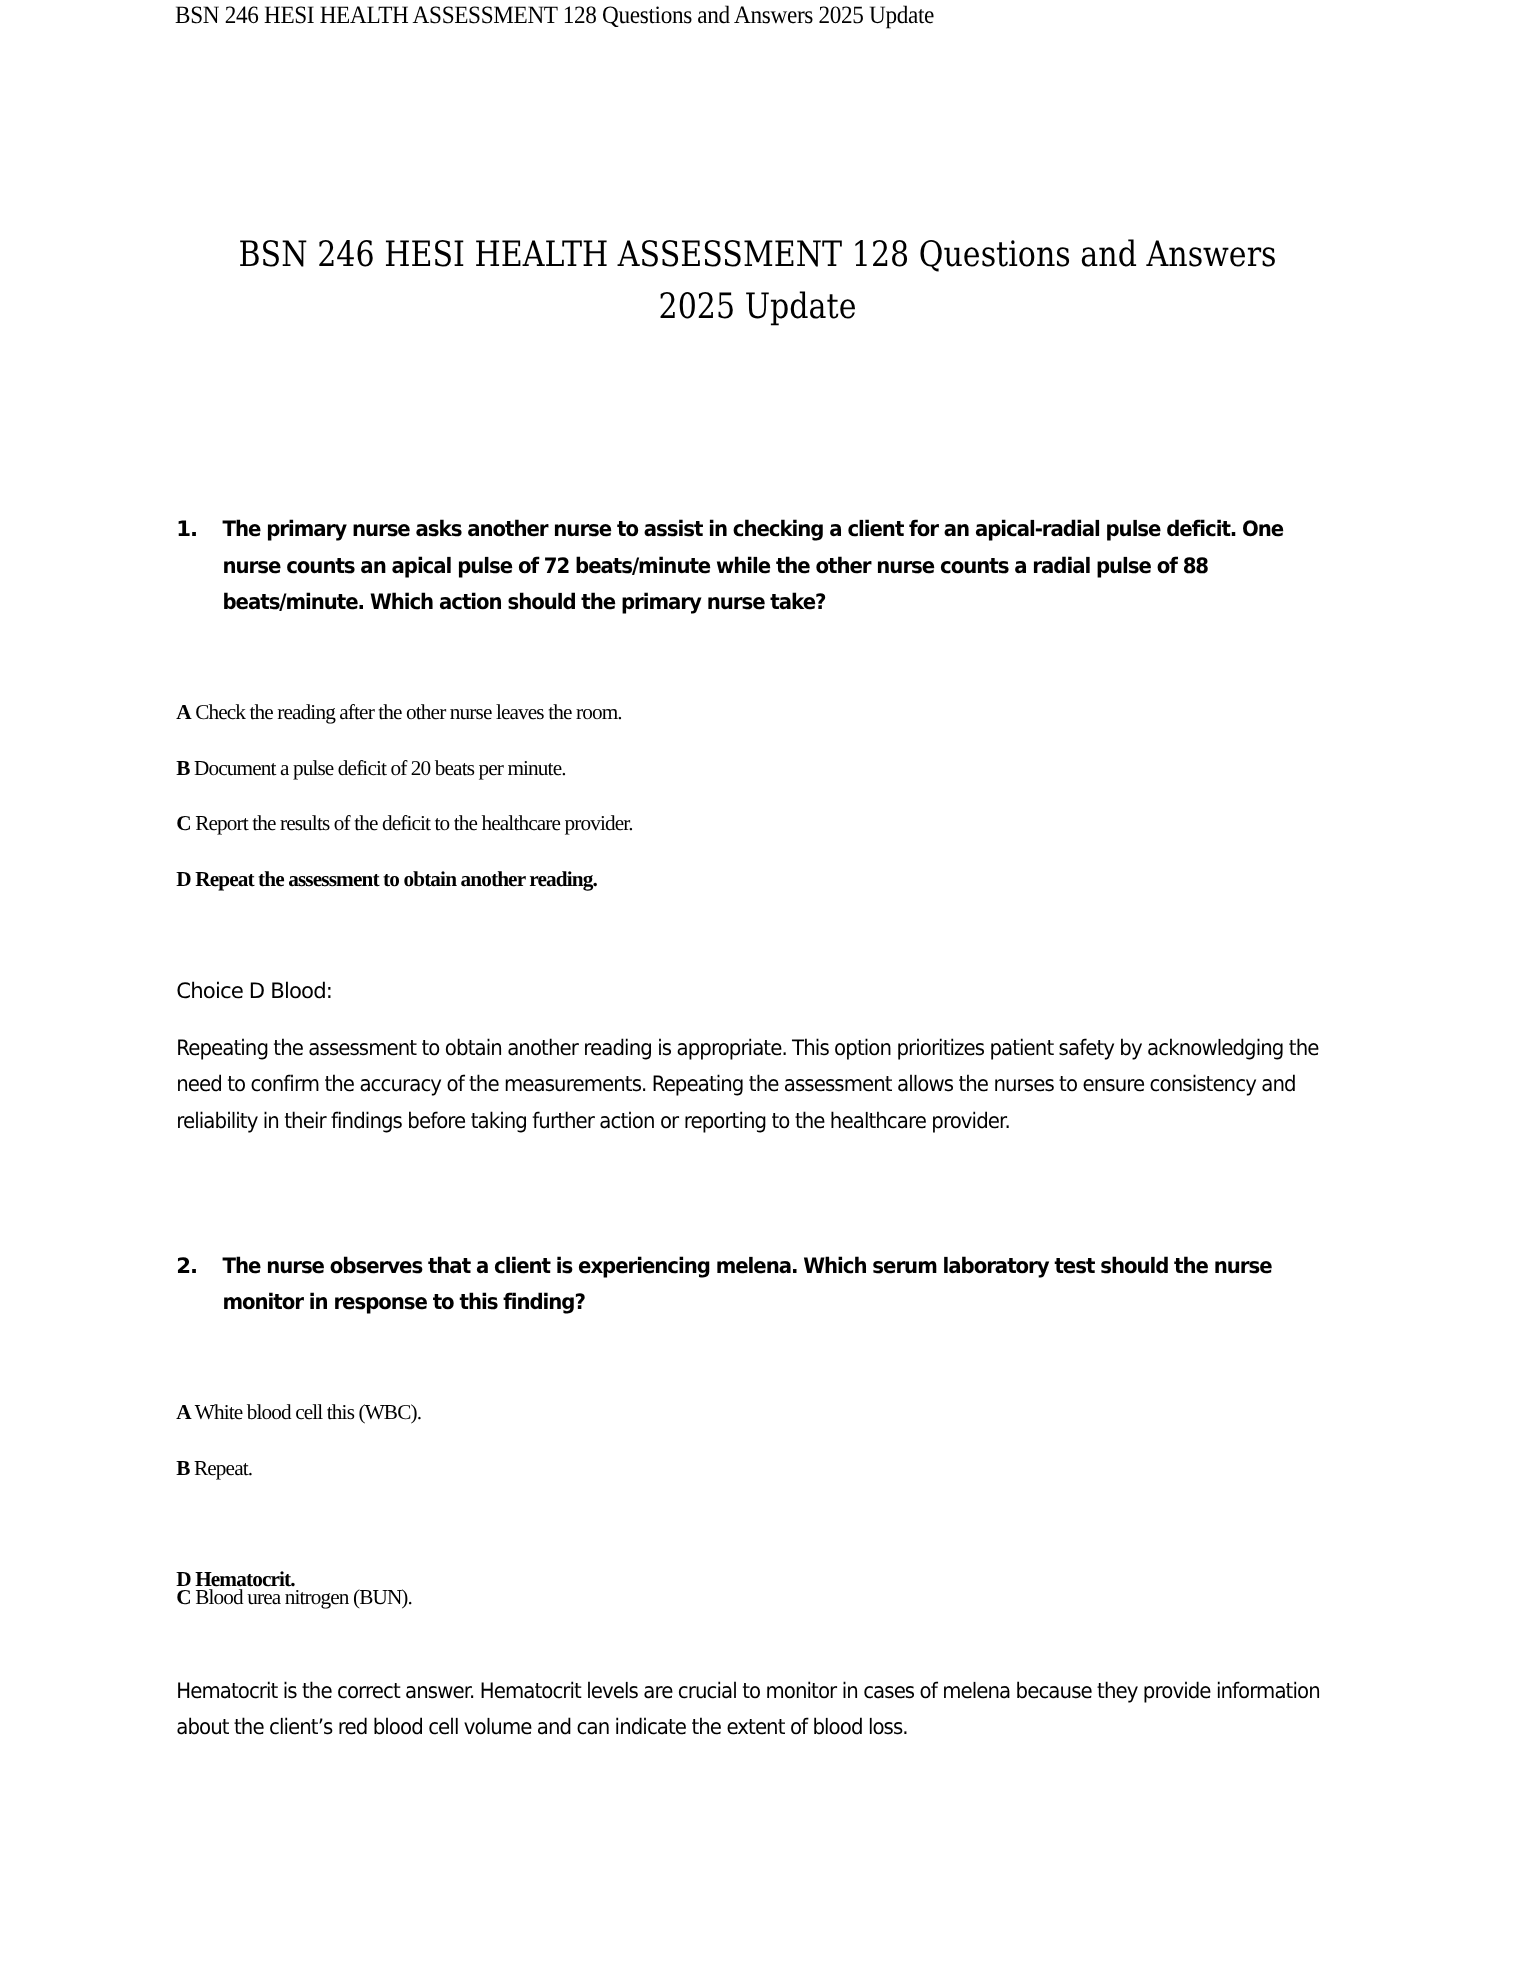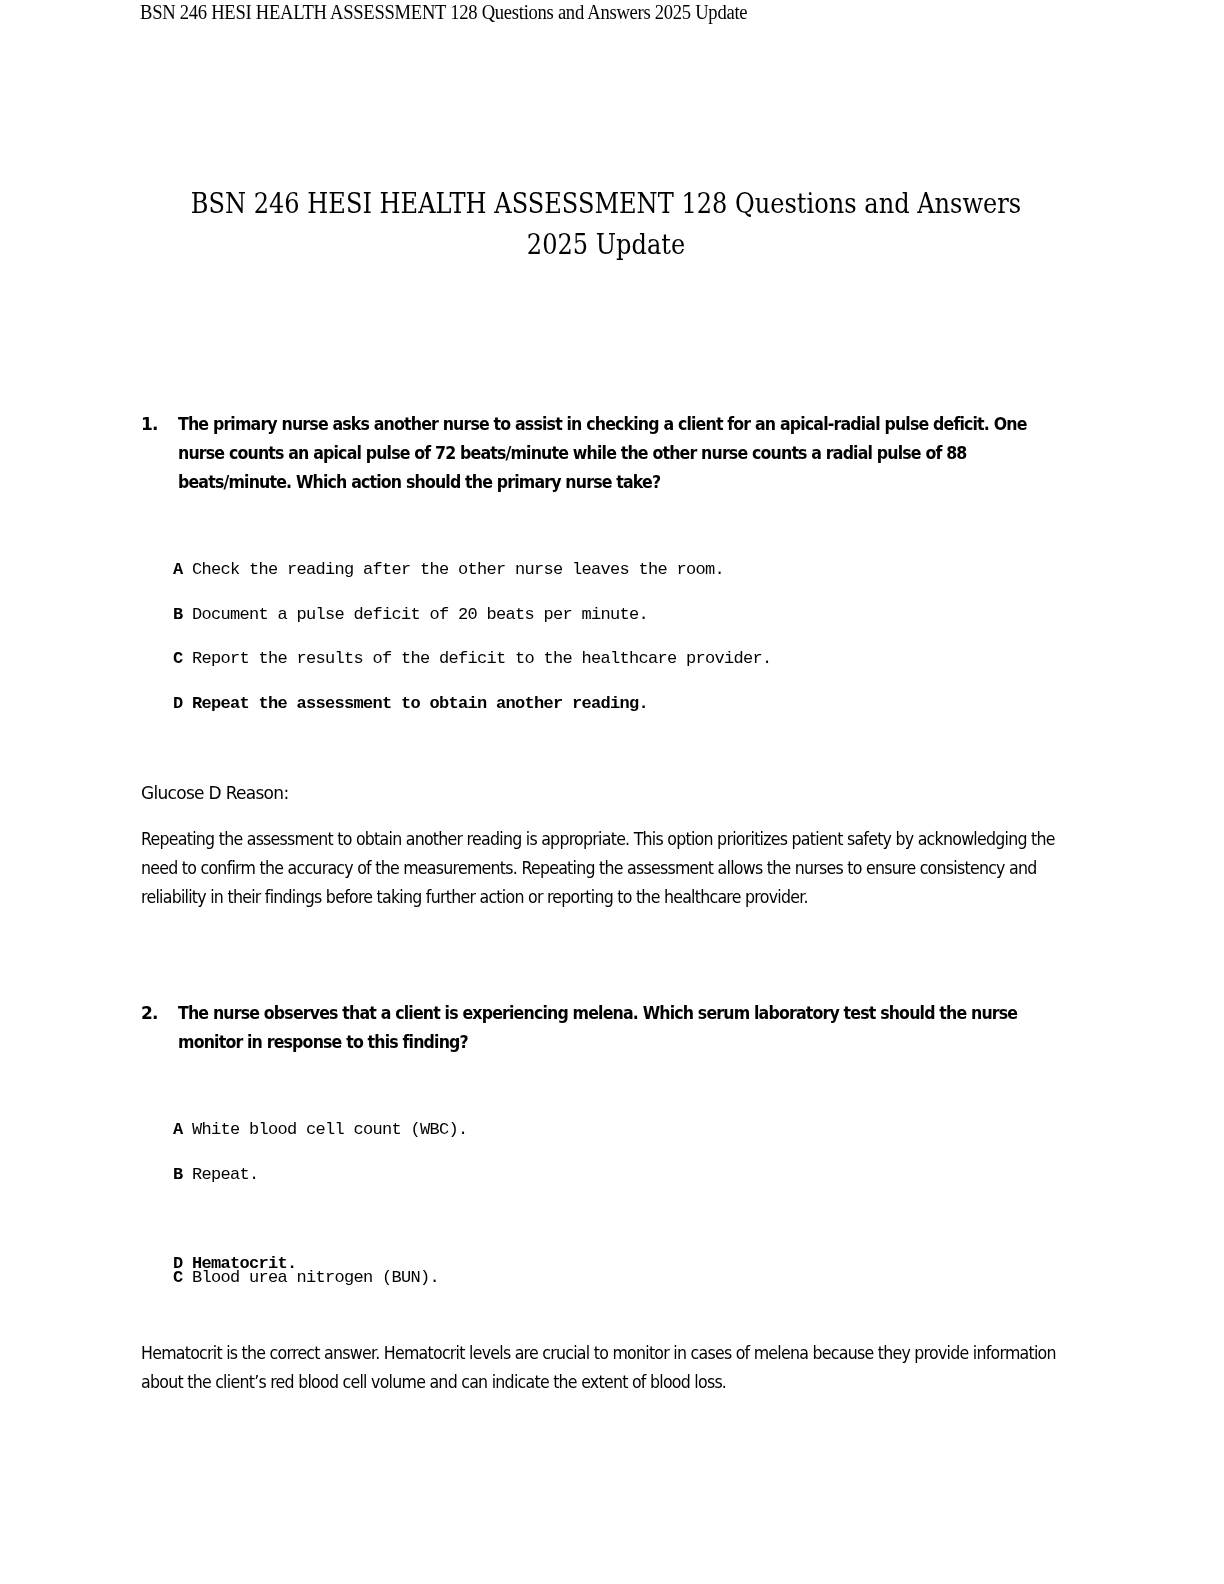--- a/index.html
+++ b/index.html
@@ -55,25 +55,24 @@
     .q-text {
       flex: 1;
       white-space: normal;
       transform: scaleX(0.93);
       transform-origin: left top;
       width: 980px;
     }
     .option {
       position: absolute;
       left: 141px;
-      font-family: Liberation Mono, monospace;
+      font-family: Liberation Serif, serif;
       font-size: 17px;
       letter-spacing: -0.7px;
       white-space: nowrap;
-      margin-left: 32px;
     }
     .option .opt-letter { font-weight: bold; }
     .option.correct { font-weight: bold; }
     .reason-label {
       position: absolute;
       left: 141px;
       font-family: "DejaVu Sans", sans-serif;
       font-size: 17px;
       letter-spacing: -0.7px;
     }
@@ -110,31 +109,31 @@
 <div class="option" style="top: 605px;">
   <span class="opt-letter">B</span><span> Document a pulse deficit of 20 beats per minute.</span>
 </div>
 <div class="option" style="top: 649px;">
   <span class="opt-letter">C</span><span> Report the results of the deficit to the healthcare provider.</span>
 </div>
 <div class="option correct" style="top: 694px; text-align: right;">
   <span class="opt-letter">D</span><span> Repeat the assessment to obtain another reading.</span>
 </div>
 
-<div class="reason-label" style="top: 783px;">Glucose D Reason:</div>
+<div class="reason-label" style="top: 783px;">Choice D Blood:</div>
 
 <div class="paragraph" style="top: 825px;"> Repeating the assessment to obtain another reading is appropriate. This option prioritizes patient safety by acknowledging the need to confirm the accuracy of the measurements. Repeating the assessment allows the nurses to ensure consistency and reliability in their findings before taking further action or reporting to the healthcare provider.</div>
 
 <div class="question" style="top: 999px;">
   <span class="q-num">2.</span>
   <span class="q-text">The nurse observes that a client is experiencing melena. Which serum laboratory test should the nurse monitor in response to this finding?</span>
 </div>
 
 <div class="option" style="top: 1120px;">
-  <span class="opt-letter">A</span><span> White blood cell count (WBC).</span>
+  <span class="opt-letter">A</span><span> White blood cell this (WBC).</span>
 </div>
 <div class="option" style="top: 1165px;">
   <span class="opt-letter">B</span><span> Repeat.</span>
 </div>
 <div class="option" style="top: 1268px;">
   <span class="opt-letter">C</span><span> Blood urea nitrogen (BUN).</span>
 </div>
 <div class="option correct" style="top: 1254px;">
   <span class="opt-letter">D</span><span> Hematocrit.</span>
 </div>

